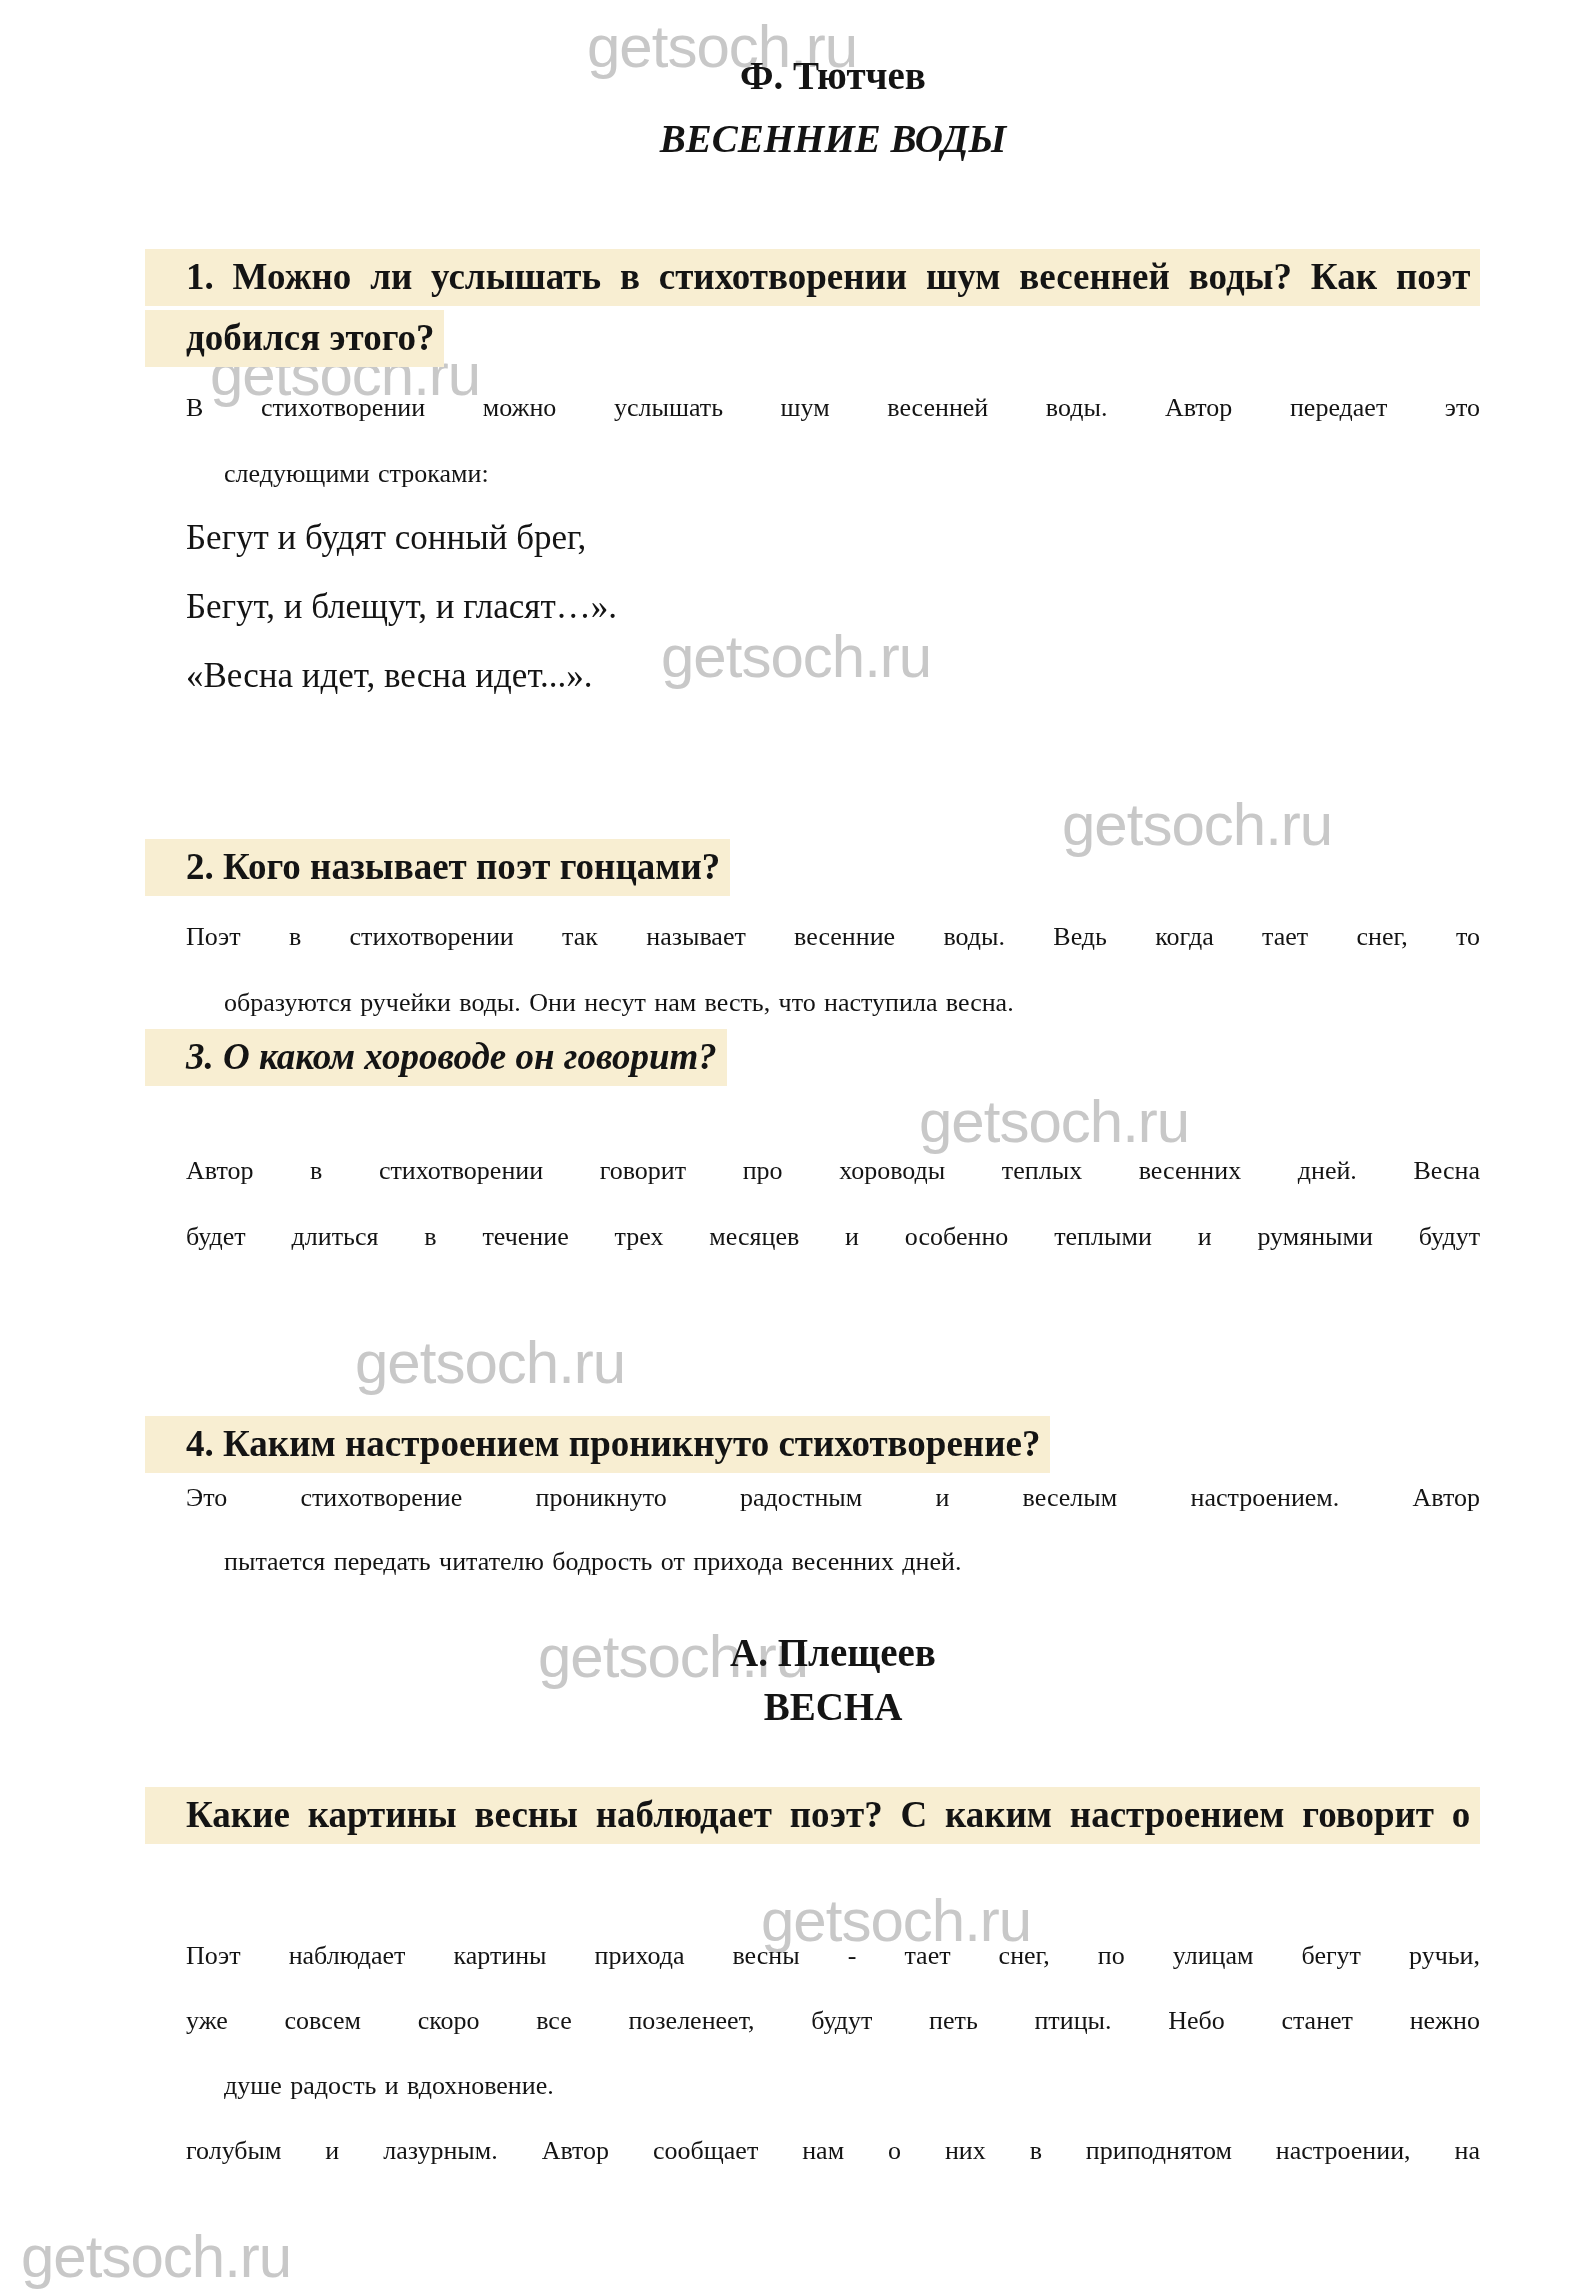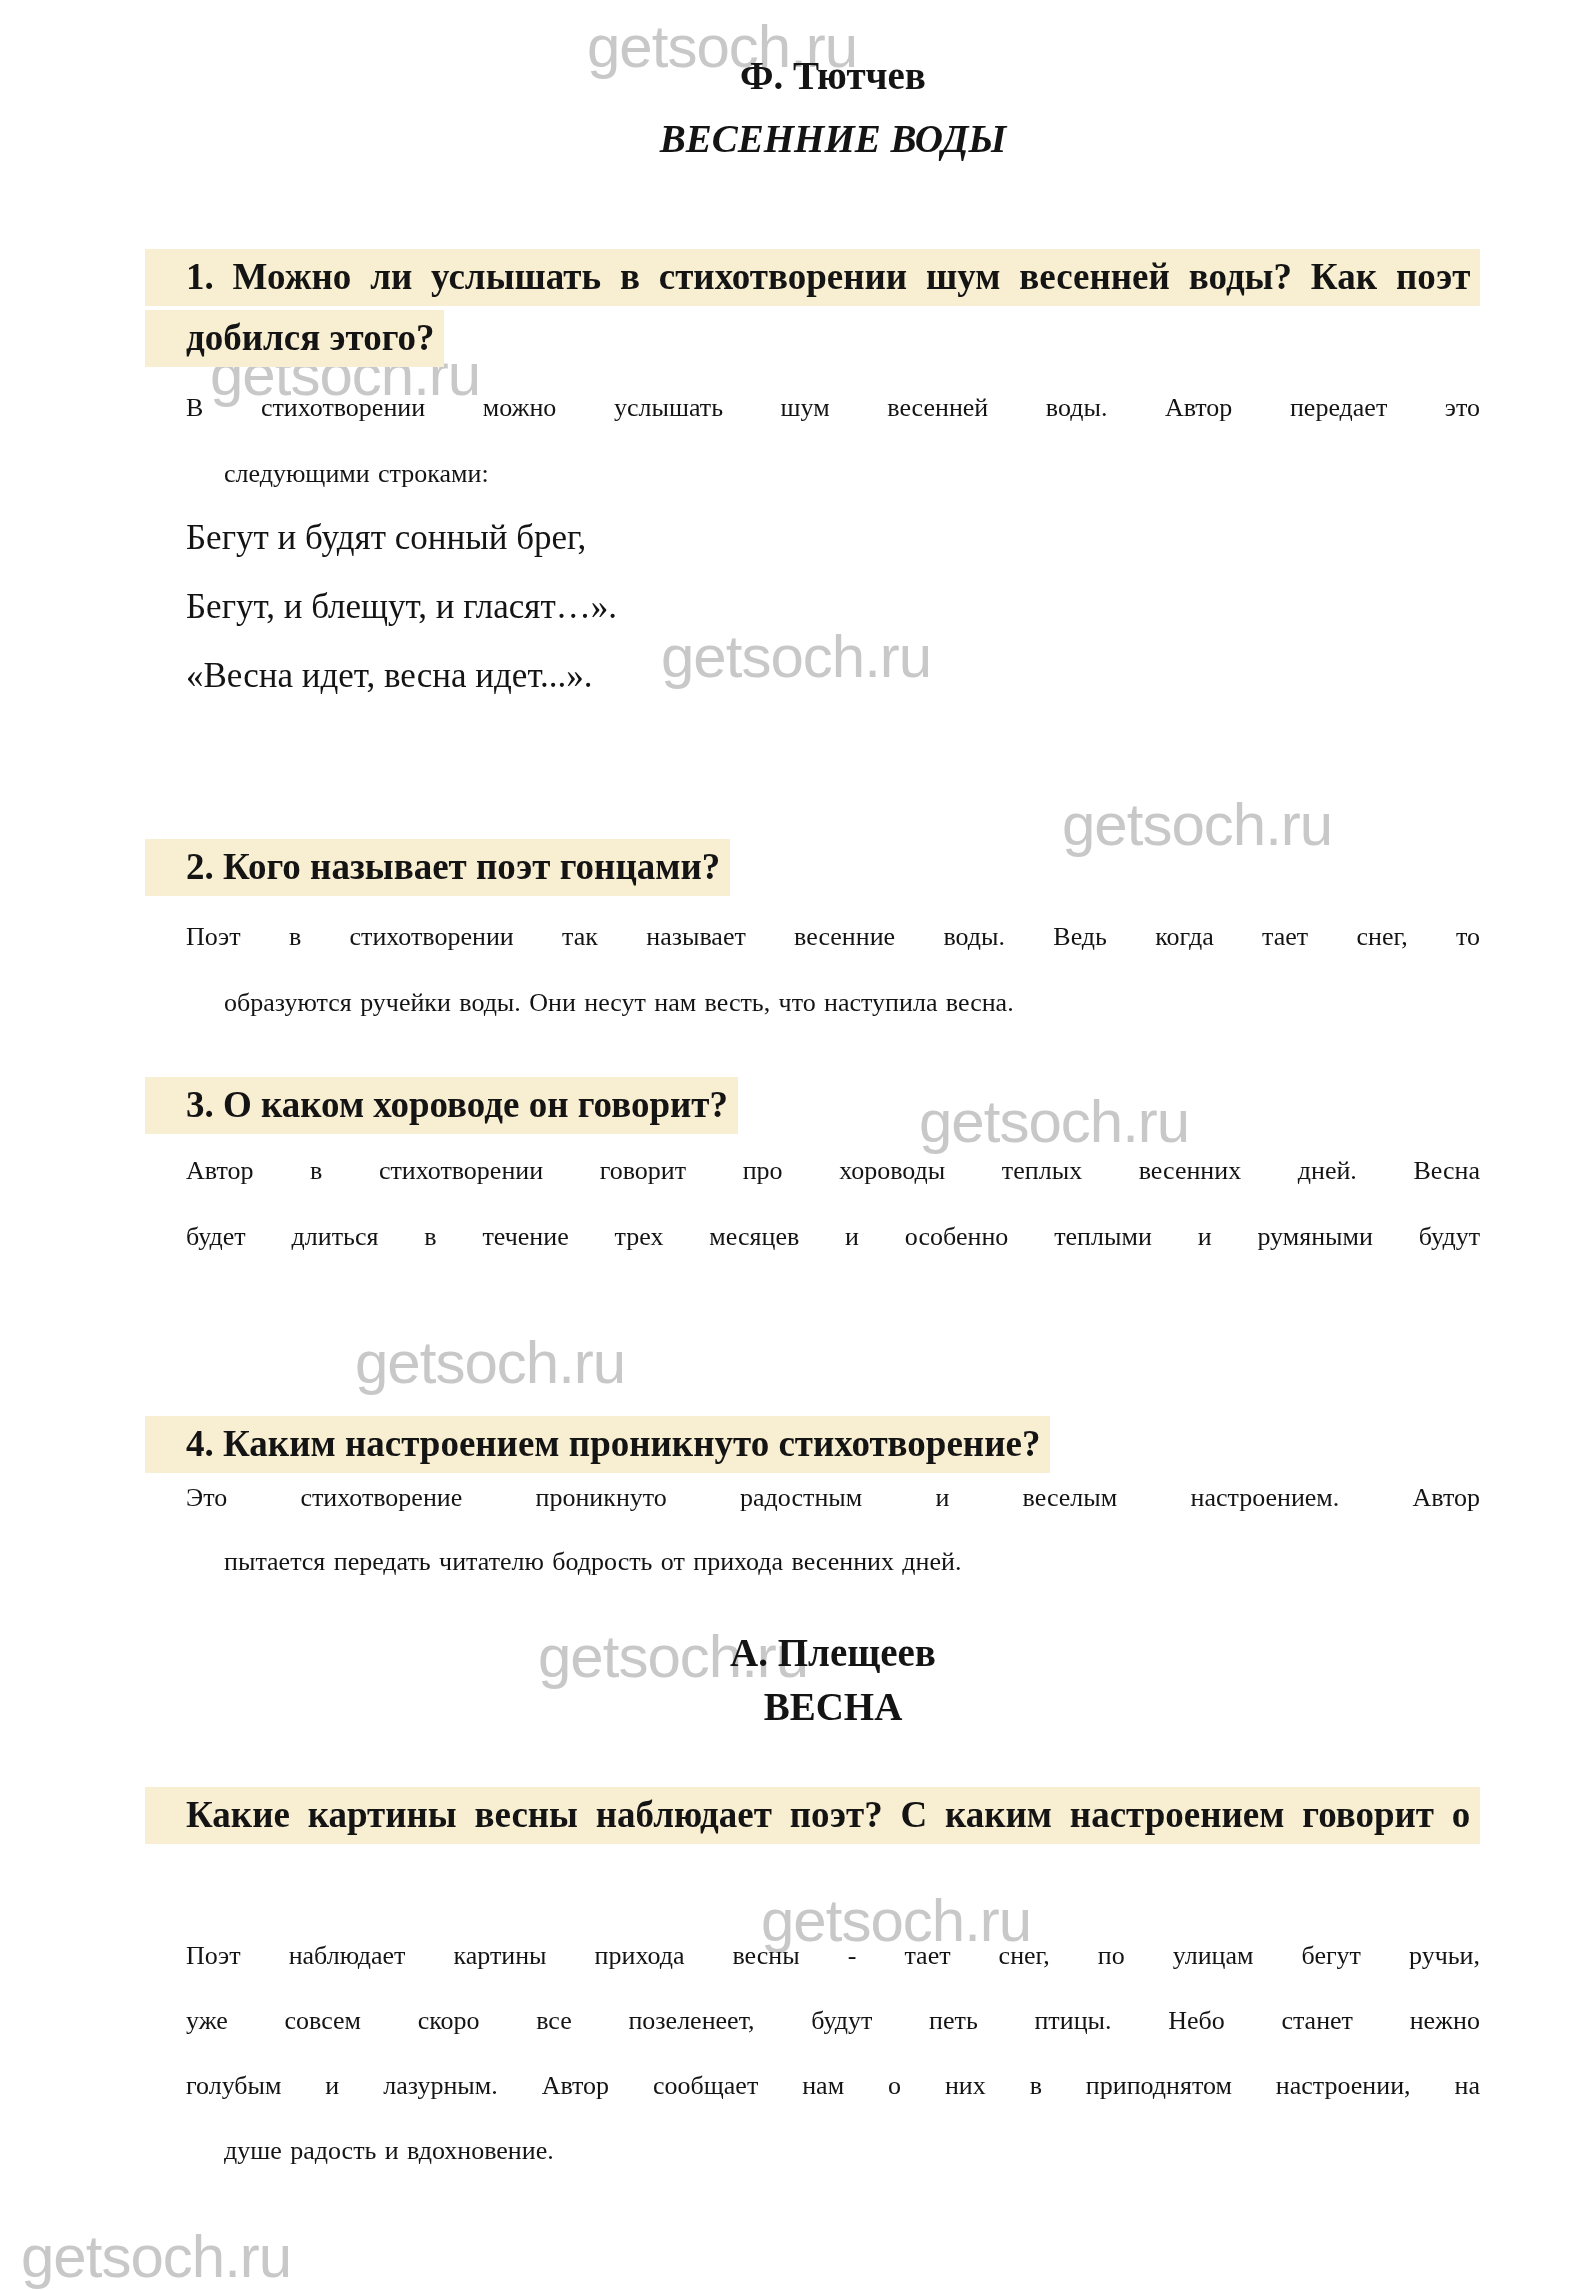--- a/index.html
+++ b/index.html
@@ -102,21 +102,21 @@
   </div>
 
   <div class="block" style="top:836px;">
     <div class="qline"><span class="hl">2. Кого называет поэт гонцами?</span></div>
   </div>
   <div class="block" style="top:904px;">
     <div class="pline">Поэт в стихотворении так называет весенние воды. Ведь когда тает снег, то</div>
     <div class="pline last">образуются ручейки воды. Они несут нам весть, что наступила весна.</div>
   </div>
 
-  <div class="block" style="top:1074px;">
+  <div class="block" style="top:1026px;font-style:italic;">
     <div class="qline"><span class="hl">3. О каком хороводе он говорит?</span></div>
   </div>
   <div class="block" style="top:1138px;">
     <div class="pline">Автор в стихотворении говорит про хороводы теплых весенних дней. Весна</div>
     <div class="pline">будет длиться в течение трех месяцев и особенно теплыми и румяными будут</div>
   </div>
 
   <div class="block" style="top:1413px;">
     <div class="qline"><span class="hl">4. Каким настроением проникнуто стихотворение?</span></div>
   </div>
@@ -128,18 +128,18 @@
   <div class="block centerline" style="top:1626px;">А. Плещеев</div>
   <div class="block centerline" style="top:1680px;">ВЕСНА</div>
 
   <div class="block" style="top:1782px;">
     <div class="qline full" style="line-height:65px;"><span class="hl">Какие картины весны наблюдает поэт? С каким настроением говорит о</span></div>
   </div>
 
   <div class="block" style="top:1923px;">
     <div class="pline" style="line-height:65px;">Поэт наблюдает картины прихода весны - тает снег, по улицам бегут ручьи,</div>
     <div class="pline" style="line-height:65px;">уже совсем скоро все позеленеет, будут петь птицы. Небо станет нежно</div>
+    <div class="pline last" style="line-height:65px;">душе радость и вдохновение.</div>
     <div class="pline" style="line-height:65px;">голубым и лазурным. Автор сообщает нам о них в приподнятом настроении, на</div>
-    <div class="pline last" style="line-height:65px;">душе радость и вдохновение.</div>
   </div>
 
 </div>
 
 
 </body></html>

